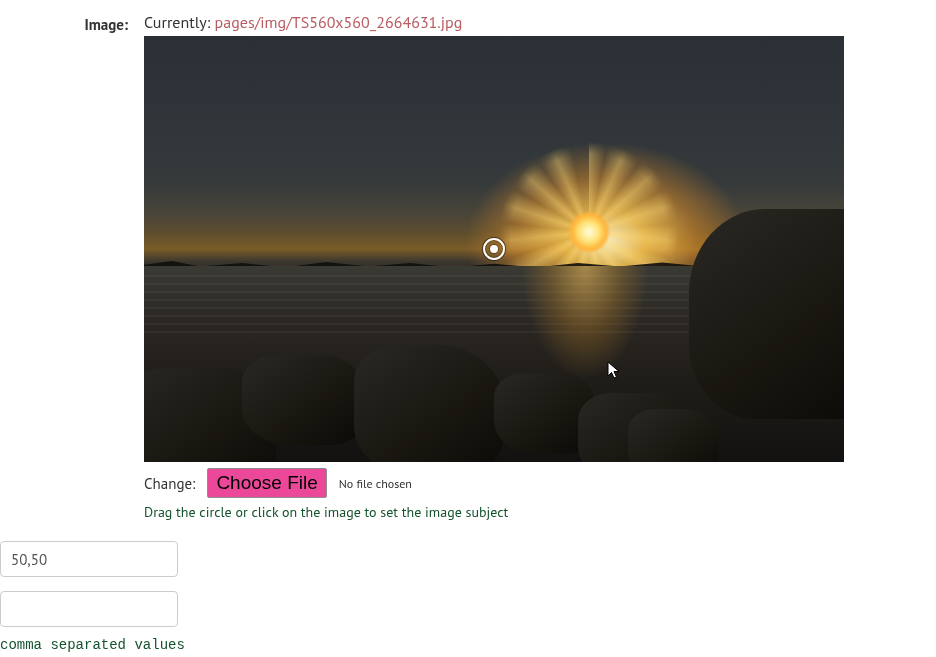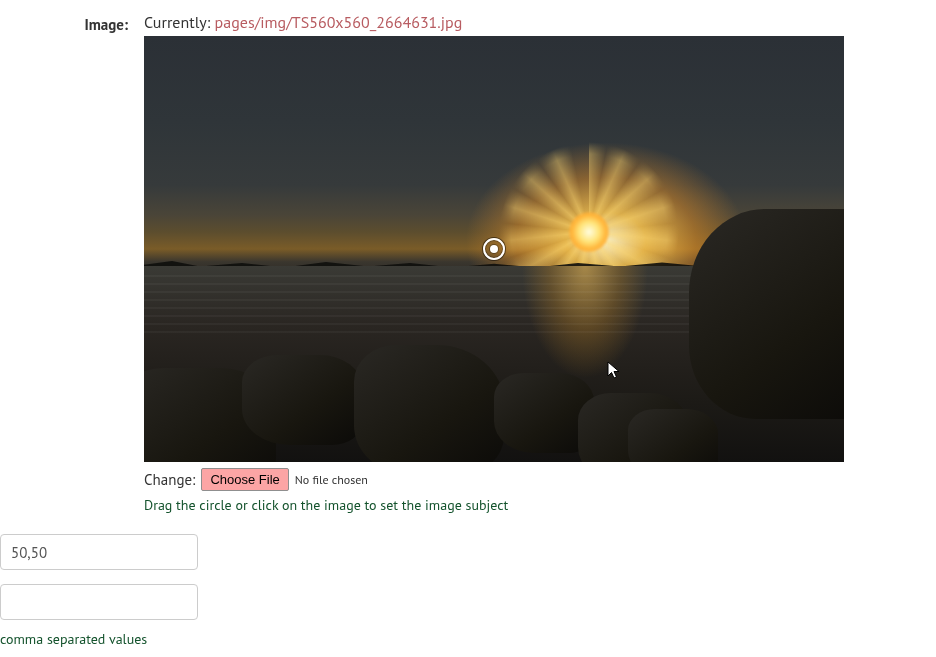--- a/index.html
+++ b/index.html
@@ -164,42 +164,42 @@
       width: 14px;
       height: 20px;
       pointer-events: none;
       z-index: 5;
     }
     .change-row {
       font-size: 15px;
       margin-bottom: 5px;
       display: flex;
       align-items: center;
-      gap: 6px;
+      gap: 12px;
     }
     .choose-btn {
       font-family: Arial, sans-serif;
-      font-size: 13px;
+      font-size: 19px;
       padding: 3px 8px;
-      background: #fca5a5;
+      background: #ec4899;
       border: 1px solid #8f8f8f;
       border-radius: 2px;
       cursor: pointer;
     }
     .no-file {
       font-size: 12px;
       color: #333;
     }
     .help {
       font-size: 14px;
       color: #14532d;
       margin-bottom: 14px;
     }
     .text-input {
-      width: 198px;
+      width: 178px;
       height: 36px;
       padding: 6px 10px;
       border: 1px solid #ccc;
       border-radius: 4px;
       font-size: 15px;
       font-family: inherit;
       color: #555;
     }
     .tags-label-col { padding-top: 8px; }
     .subj-label-col { padding-top: 8px; }
@@ -248,15 +248,15 @@
 
 <div class="form-row">
   <div class="field-col">
     <input type="text" class="text-input" value="50,50" style="">
   </div>
 </div>
 
 <div class="form-row" style="margin-top:14px;">
   <div class="field-col">
     <input type="text" class="text-input" value="" style="">
-    <div class="help" style="margin-top:10px;">comma separated values</div>
+    <div class="help" style="margin-top:10px;font-family:Liberation Mono, monospace;">comma separated values</div>
   </div>
 </div>
 
 </body></html>

